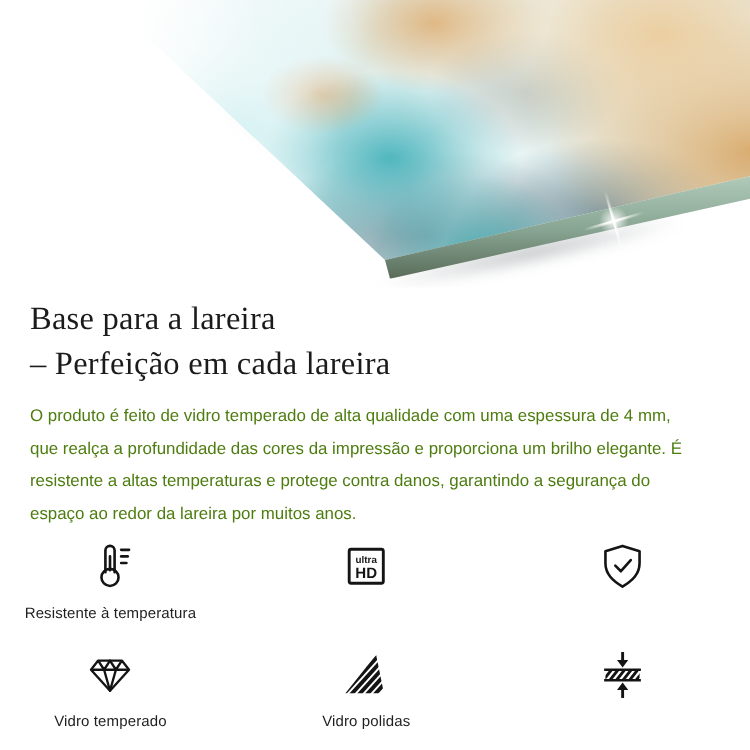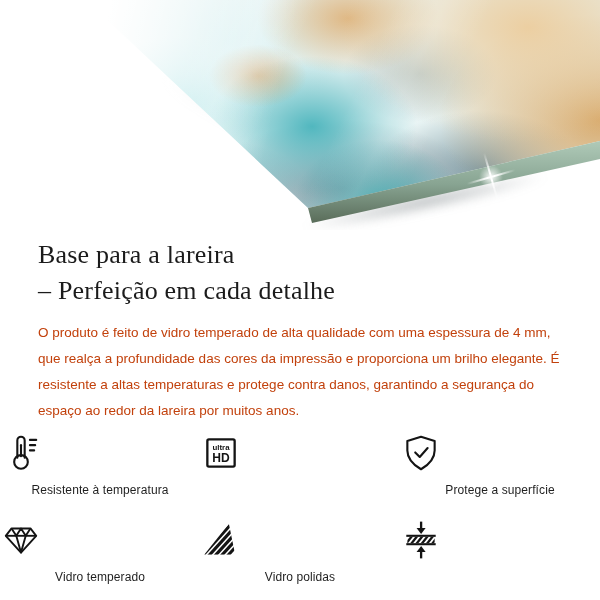--- a/index.html
+++ b/index.html
@@ -44,30 +44,30 @@
   .sparkle { position:absolute; left:466px; top:152px; width:50px; height:50px;
     transform:rotate(-16deg); filter:blur(.3px); }
   .sparkle .ray-v { position:absolute; left:24px; top:0; width:2px; height:50px;
     background:linear-gradient(to bottom, rgba(255,255,255,0), #fff 42%, #fff 58%, rgba(255,255,255,0)); }
   .sparkle .ray-h { position:absolute; top:24px; left:0; height:2px; width:50px;
     background:linear-gradient(to right, rgba(255,255,255,0), #fff 42%, #fff 58%, rgba(255,255,255,0)); }
   .sparkle .glow { position:absolute; left:13px; top:13px; width:24px; height:24px; border-radius:50%;
     background:radial-gradient(circle, rgba(255,255,255,.95), rgba(255,255,255,0) 70%); }
 
   
-  .content { padding:7px 38px 0 38px; }
+  .content { padding:7px 38px 0 24px; }
   .page-title { font-family:"Liberation Serif", serif; font-weight:500; color:#1b1b1b;
     font-size:26px; line-height:36px; letter-spacing:.2px; margin-bottom:11px; }
   .page-title span { display:block; }
-  .description { font-size:13.5px; line-height:26px; color:#c2410c; max-width:528px; margin-bottom:8px; }
+  .description { font-size:13.5px; line-height:26px; color:#4d7c0f; max-width:528px; margin-bottom:8px; }
 
   
   .features { margin:4px -38px 0 -38px; display:grid; grid-template-columns:repeat(3,1fr);
     row-gap:22px; }
-  .feature { display:flex; flex-direction:column; gap:9px; }
+  .feature { display:flex; flex-direction:column; align-items:center; gap:9px; }
   .ficon { width:42px; height:42px; display:block; }
   .flabel { font-size:12px; color:#1f1f1f; letter-spacing:.1px; text-align:center; }
 </style>
 </head>
 <body>
 
 <div class="hero">
   <div class="panel-shadow-main"></div>
   <div class="panel-shadow-left"></div>
   <div class="glass-panel"></div>
@@ -76,21 +76,21 @@
   <div class="sparkle">
     <div class="ray-v"></div>
     <div class="ray-h"></div>
     <div class="glow"></div>
   </div>
 </div>
 
 <div class="content">
   <h1 class="page-title">
     <span>Base para a lareira</span>
-    <span>– Perfeição em cada detalhe</span>
+    <span>– Perfeição em cada lareira</span>
   </h1>
 
   <p class="description">O produto é feito de vidro temperado de alta qualidade com uma espessura de 4 mm, que realça a profundidade das cores da impressão e proporciona um brilho elegante. É resistente a altas temperaturas e protege contra danos, garantindo a segurança do espaço ao redor da lareira por muitos anos.</p>
 
   <div class="features">
 
     <div class="feature">
       <svg class="ficon" viewBox="0 0 40 40">
         <g fill="none" stroke="#141414" stroke-width="2" stroke-linecap="round">
           <path d="M16.5 24.5 V8 a3.5 3.5 0 0 1 7 0 v16.5"></path>
@@ -112,21 +112,20 @@
       </svg>
     </div>
 
     <div class="feature">
       <svg class="ficon" viewBox="0 0 40 40">
         <g fill="none" stroke="#141414" stroke-width="2" stroke-linejoin="round" stroke-linecap="round">
           <path d="M20 4.5 L33 8.5 V17.5 C33 26 27.5 31 20 35.5 C12.5 31 7 26 7 17.5 V8.5 Z"></path>
           <path d="M14.5 19.5 l4.3 4.3 l7.5 -8.5"></path>
         </g>
       </svg>
-      <span class="flabel">Protege a superfície</span>
     </div>
 
     <div class="feature">
       <svg class="ficon" viewBox="0 0 40 40">
         <g fill="none" stroke="#141414" stroke-width="1.8" stroke-linejoin="round">
           <path d="M11 9 H29 L34.5 16 L20 32 L5.5 16 Z"></path>
           <path d="M5.5 16 H34.5"></path>
           <path d="M11 9 L15.5 16 L20 9 L24.5 16 L29 9"></path>
           <path d="M15.5 16 L20 32 L24.5 16"></path>
         </g>

